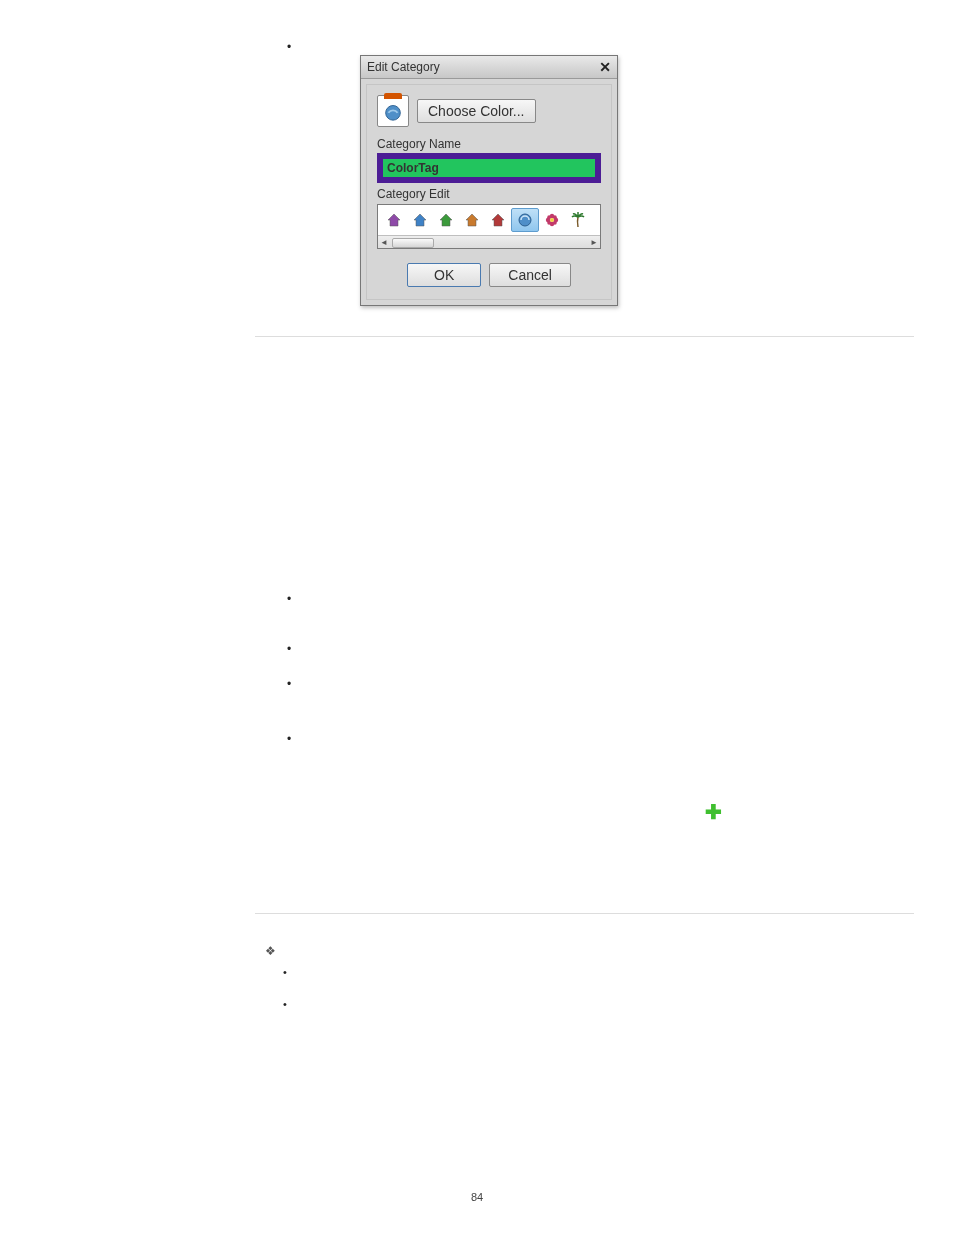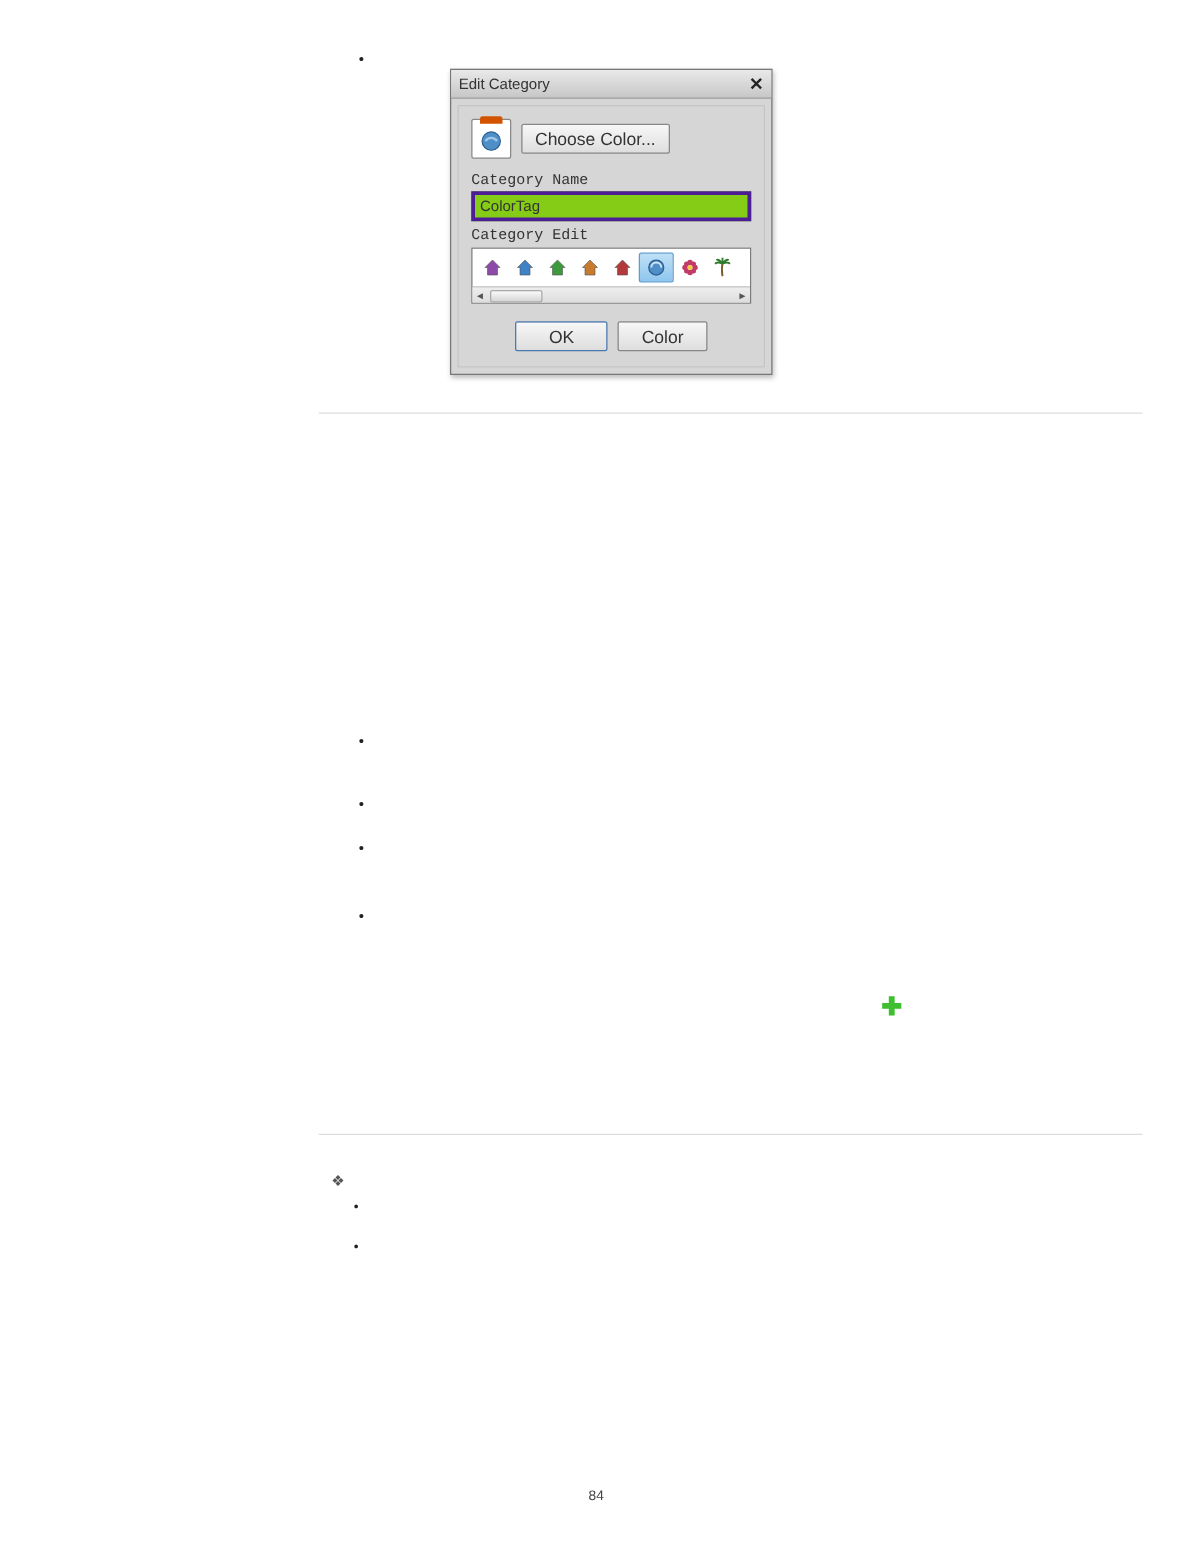--- a/index.html
+++ b/index.html
@@ -19,22 +19,22 @@
   .titlebar .close{font-weight:700;font-size:14px;cursor:pointer;color:#222;}
   .dlgbody{background:#d6d6d6;border:1px solid #c5c5c5;margin:5px;padding:10px 10px 12px 10px;}
 
   .toprow{display:flex;align-items:center;gap:8px;margin-bottom:10px;}
   .bigicon{width:30px;height:30px;border:1px solid #888;border-radius:2px;background:#fff;display:flex;align-items:center;justify-content:center;position:relative;}
   .bigicon::before{content:"";position:absolute;top:-3px;left:6px;right:6px;height:6px;background:#d35400;border-radius:2px 2px 0 0;}
   .bigicon svg{width:22px;height:22px;}
 
   .btn{background:linear-gradient(#f7f7f7,#dedede);border:1px solid #888;border-radius:2px;font-size:14px;padding:3px 10px;cursor:pointer;color:#333;}
 
-  .lbl{font-size:12px;color:#333;margin-bottom:2px;margin-top:4px;font-family:Liberation Mono, monospace;}
-  .txt{width:100%;box-sizing:border-box;border:3px solid #4c1d95;background:#84cc16;font-size:12px;padding:2px 4px;color:#333;}
+  .lbl{font-size:12px;color:#333;margin-bottom:2px;margin-top:4px;}
+  .txt{width:100%;box-sizing:border-box;border:6px solid #4c1d95;background:#22c55e;font-size:12px;padding:2px 4px;color:#333;font-weight:bold;}
 
   .iconrow-wrap{border:1px solid #7a7a7a;background:#fff;margin-top:3px;}
   .iconrow{display:flex;align-items:center;gap:0;padding:3px;}
   .iconcell{width:26px;height:22px;display:flex;align-items:center;justify-content:center;cursor:pointer;}
   .iconcell.selected{background:linear-gradient(#bfe0f7,#8fc6ee);border:1px solid #5e9cce;border-radius:2px;}
   .hsb{height:12px;display:flex;align-items:center;border-top:1px solid #bfbfbf;background:linear-gradient(#eee,#ddd);font-size:8px;color:#555;}
   .hsb .ar{width:12px;text-align:center;cursor:pointer;}
   .hsb .track{flex:1;position:relative;height:10px;}
   .hsb .thumb{position:absolute;left:2px;top:1px;width:40px;height:8px;background:linear-gradient(#fafafa,#d6d6d6);border:1px solid #aaa;border-radius:2px;}
 
@@ -144,21 +144,21 @@
                 <div class="ar">◄</div>
                 <div class="track">
                     <div class="thumb"></div>
                   </div>
                 <div class="ar">►</div>
               </div>
             </div>
 
             <div class="dlgbtns">
               <button class="btn ok">OK</button>
-              <button class="btn cancel">Color</button>
+              <button class="btn cancel">Cancel</button>
             </div>
           </div>
         </div>
 
       </li>
     </ul>
 
     <hr class="hr">
 
     <div style="height:230px"></div>

